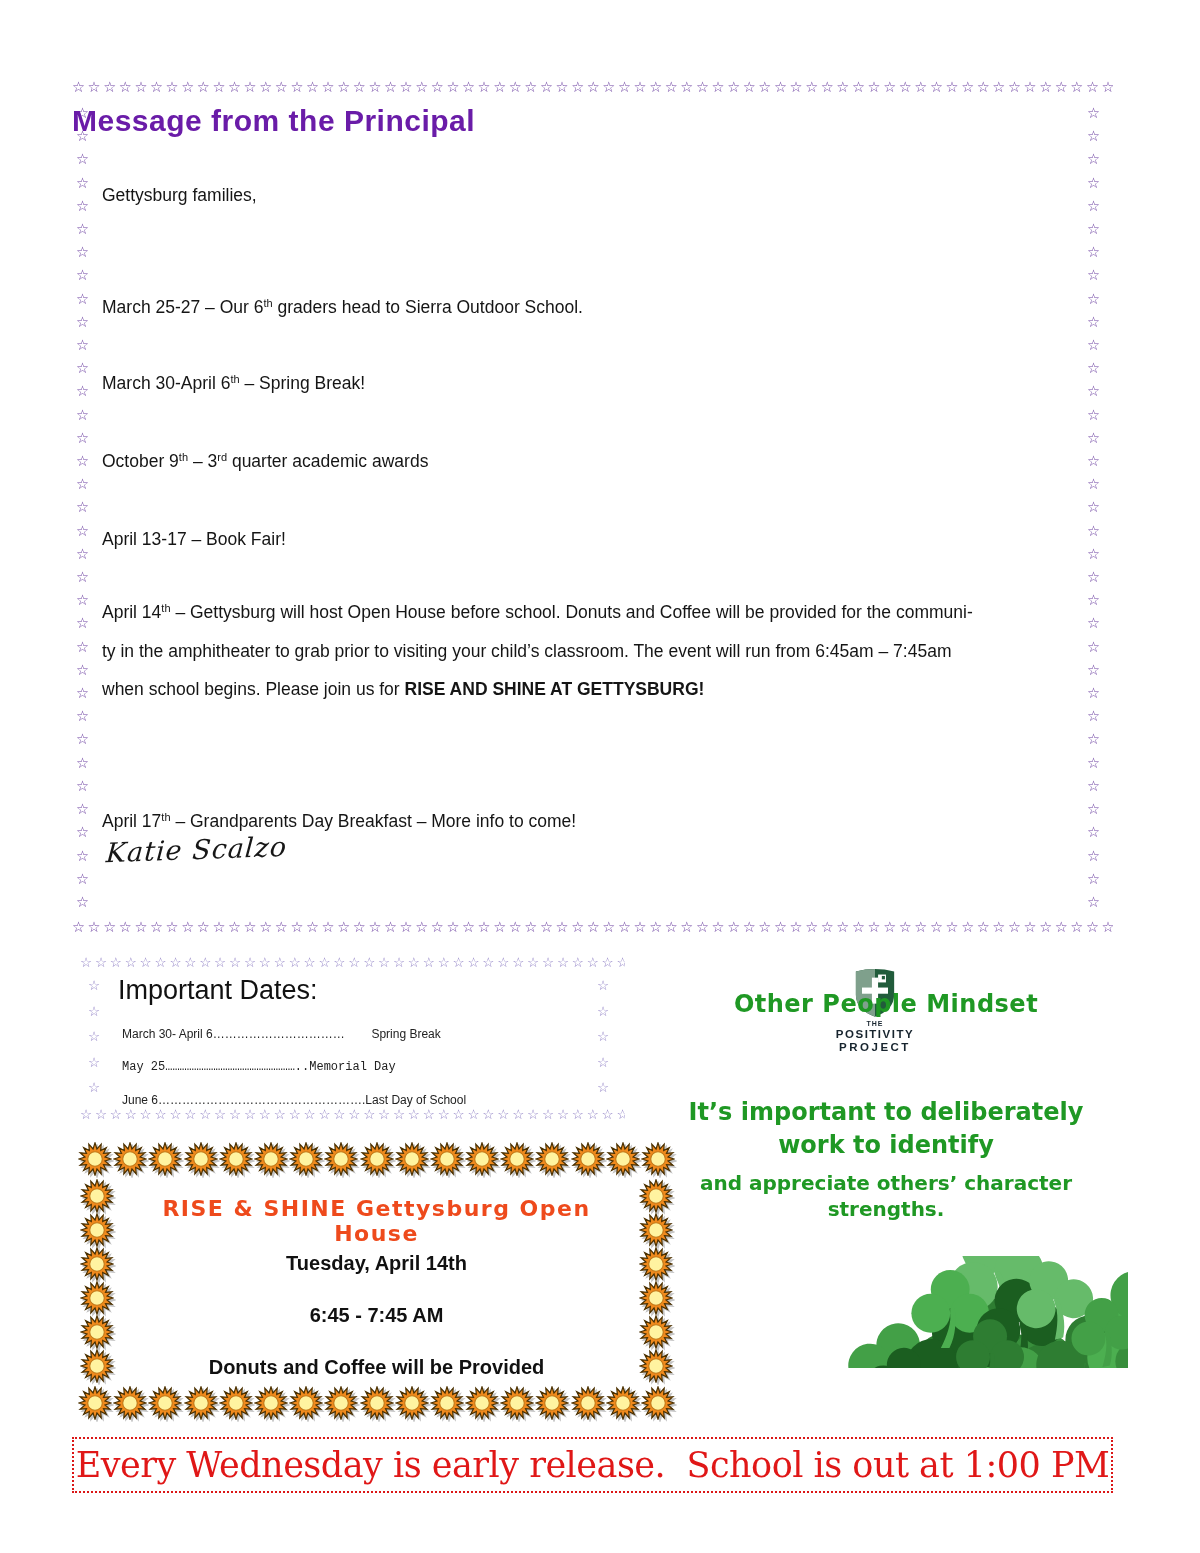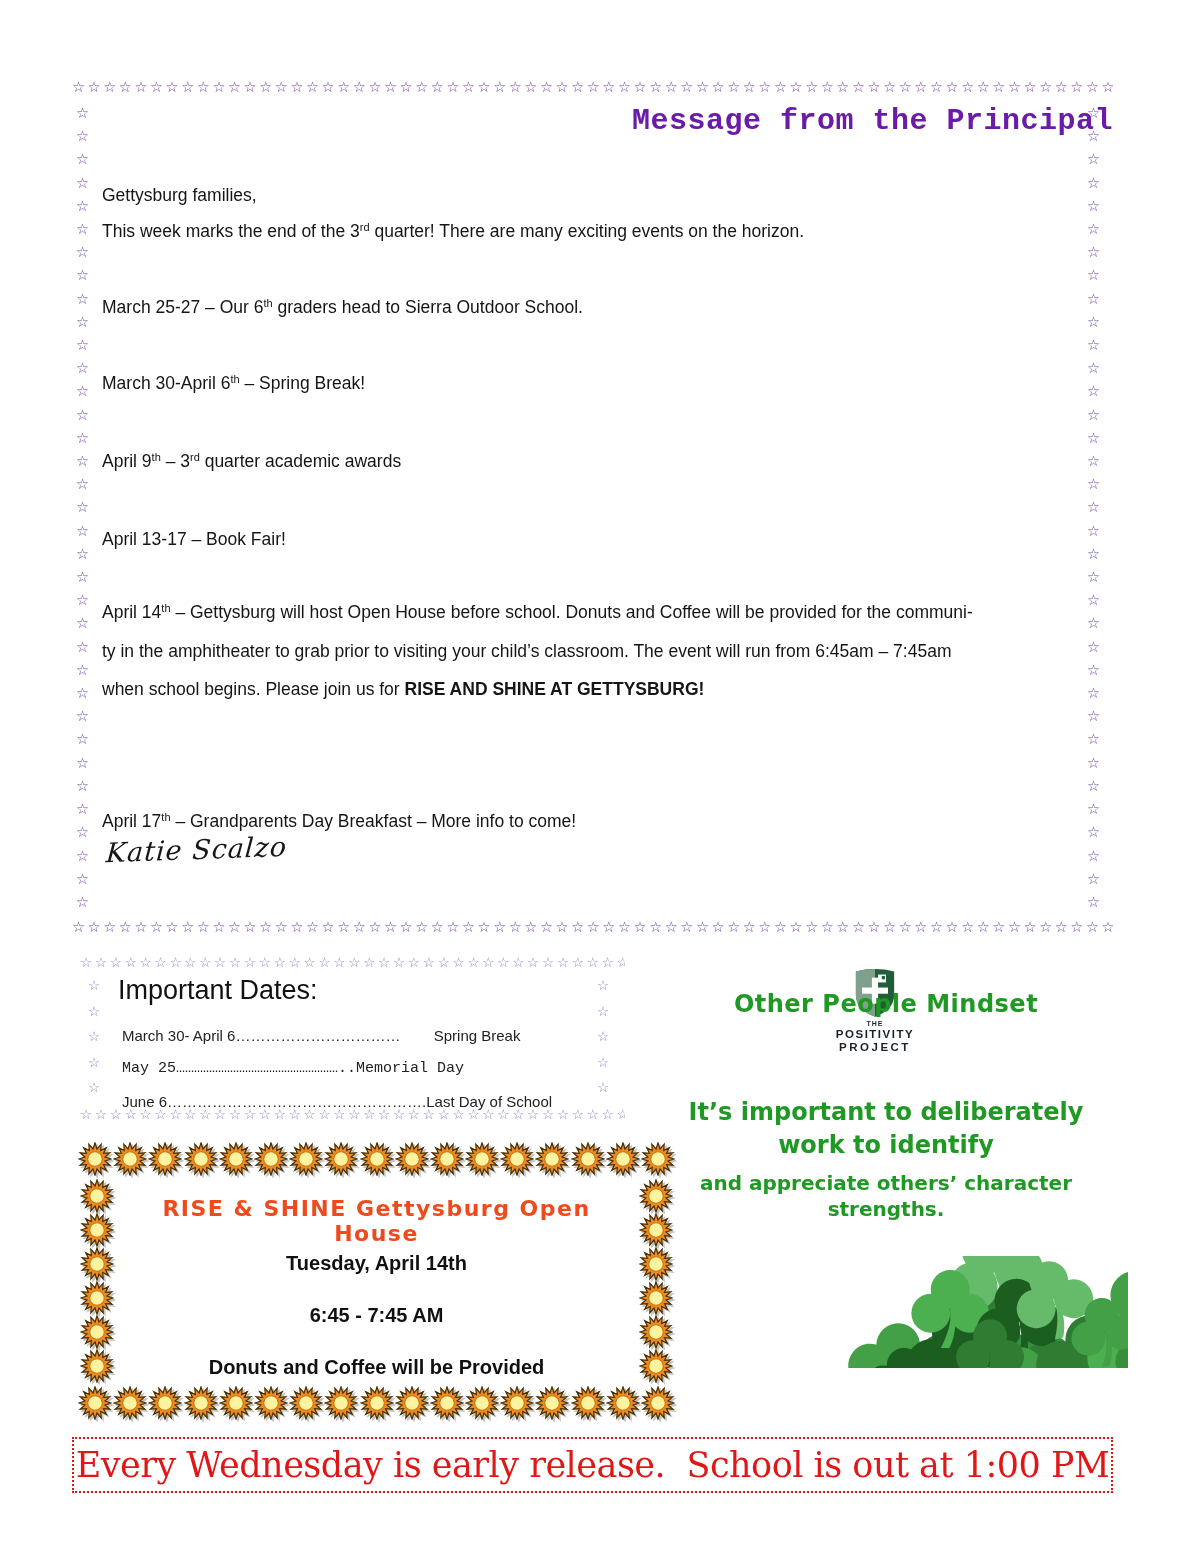--- a/index.html
+++ b/index.html
@@ -13,42 +13,42 @@
   }
   .star-row { left:0; right:0; height:22px; font-size:14.5px; letter-spacing:2.6px;
               white-space:nowrap; line-height:19px; }
   .star-row.top { top:0; } .star-row.bottom { bottom:0; }
   .star-col { top:24px; bottom:24px; width:18px; font-size:14.5px; line-height:23.2px;
               word-break:break-all; white-space:normal; letter-spacing:0; }
   .star-col.left { left:4px; } .star-col.right { right:8px; }
 
   
   .pbox { position:absolute; left:72px; top:78px; width:1041px; height:862px; }
-  .ptitle { position:absolute; top:26px; left:0; right:0; text-align:right;
-            font-family:Liberation Mono, monospace; font-weight:bold; font-size:30px;
+  .ptitle { position:absolute; top:26px; left:0; right:0; text-align:left;
+            font-family:Liberation Sans, sans-serif; font-weight:bold; font-size:30px;
             color:#6A1CA8; letter-spacing:0.5px; }
   .pline { position:absolute; left:30px; right:26px; font-size:17.5px; line-height:26px; color:#151515; }
   .sup { position:relative; top:-6px; font-size:11px; }
   .b { font-weight:bold; }
   .pl1 { top:86px; }  .pl2 { top:122px; } .pl3 { top:198px; } .pl4 { top:274px; }
   .pl5 { top:352px; } .pl6 { top:430px; } .pl7 { top:498px; line-height:37.5px; }
   .pl8 { top:636px; } .pl9 { top:712px; }
   .pline .blockline { display:block; }
   .signature { position:absolute; left:34px; top:756px; font-family:"DejaVu Serif", serif;
                font-style:italic; font-size:27px; color:#171717; transform:rotate(-2deg) skewX(-6deg);
                letter-spacing:1px; }
 
   
   .dbox { position:absolute; left:80px; top:953px; width:545px; height:174px; }
   .dbox .star-row, .dbox .star-col { color:#9283C6; }
   .dbox .star-row { font-size:13.5px; letter-spacing:2.8px; }
   .dbox .star-col { font-size:13.5px; line-height:25.5px; top:20px; bottom:20px; }
   .dbox .star-col.left { left:8px; } .dbox .star-col.right { right:10px; }
   .dtitle { position:absolute; left:38px; top:22px; font-size:27px; color:#111; }
-  .drow { position:absolute; left:42px; font-size:15px; color:#222; white-space:pre; }
+  .drow { position:absolute; left:42px; font-size:12px; color:#222; white-space:pre; }
   .dr0 { top:74px; } .dr1 { top:107px;font-family:Liberation Mono, monospace; } .dr2 { top:140px; }
 
   
   .pp-logo { position:absolute; left:851px; top:966px; }
   .pp-logotext { position:absolute; left:805px; top:1020px; width:140px; text-align:center;
                  color:#17242E; font-family:"Liberation Sans", sans-serif; }
   .pp-the { font-size:7px; font-weight:bold; letter-spacing:1px; line-height:8px; }
   .pp-l1 { font-size:11.5px; font-weight:bold; letter-spacing:1.5px; line-height:13px; }
   .pp-l2 { font-size:11.5px; font-weight:bold; letter-spacing:2.5px; line-height:13px; }
   .green-text { position:absolute; left:668px; width:436px; text-align:center; color:#1F9824;
@@ -107,27 +107,26 @@
   <div class="pbox">
     <div class="star-row top"></div>
     <div class="star-row bottom"></div>
     <div class="star-col left"></div>
     <div class="star-col right"></div>
 
     <div class="ptitle">Message from the Principal</div>
 
     <p class="pline pl1"><span>Gettysburg families,</span></p>
 
-    <p class="pline pl2"><span>This week marks the end of the 3</span><span class="sup">rd</span><span> quarter!  There are many exciting events on the horizon.</span></p>
 
     <p class="pline pl3"><span>March 25-27 – Our 6</span><span class="sup">th</span><span> graders head to Sierra Outdoor School.</span></p>
 
     <p class="pline pl4"><span>March 30-April 6</span><span class="sup">th</span><span> – Spring Break!</span></p>
 
-    <p class="pline pl5"><span>April 9</span><span class="sup">th</span><span> – 3</span><span class="sup">rd</span><span> quarter academic awards</span></p>
+    <p class="pline pl5"><span>October 9</span><span class="sup">th</span><span> – 3</span><span class="sup">rd</span><span> quarter academic awards</span></p>
 
     <p class="pline pl6"><span>April 13-17 – Book Fair!</span></p>
 
     <p class="pline pl7">
         <span class="blockline"><span>April 14</span><span class="sup">th</span><span> – Gettysburg will host Open House before school.  Donuts and Coffee will be provided for the communi-</span></span>
         <span class="blockline">ty in the amphitheater to grab prior to visiting your child’s classroom.  The event will run from 6:45am – 7:45am</span>
         <span class="blockline"><span>when school begins.  Please join us for </span><span class="b">RISE AND SHINE AT GETTYSBURG!</span></span>
       </p>
 
 

